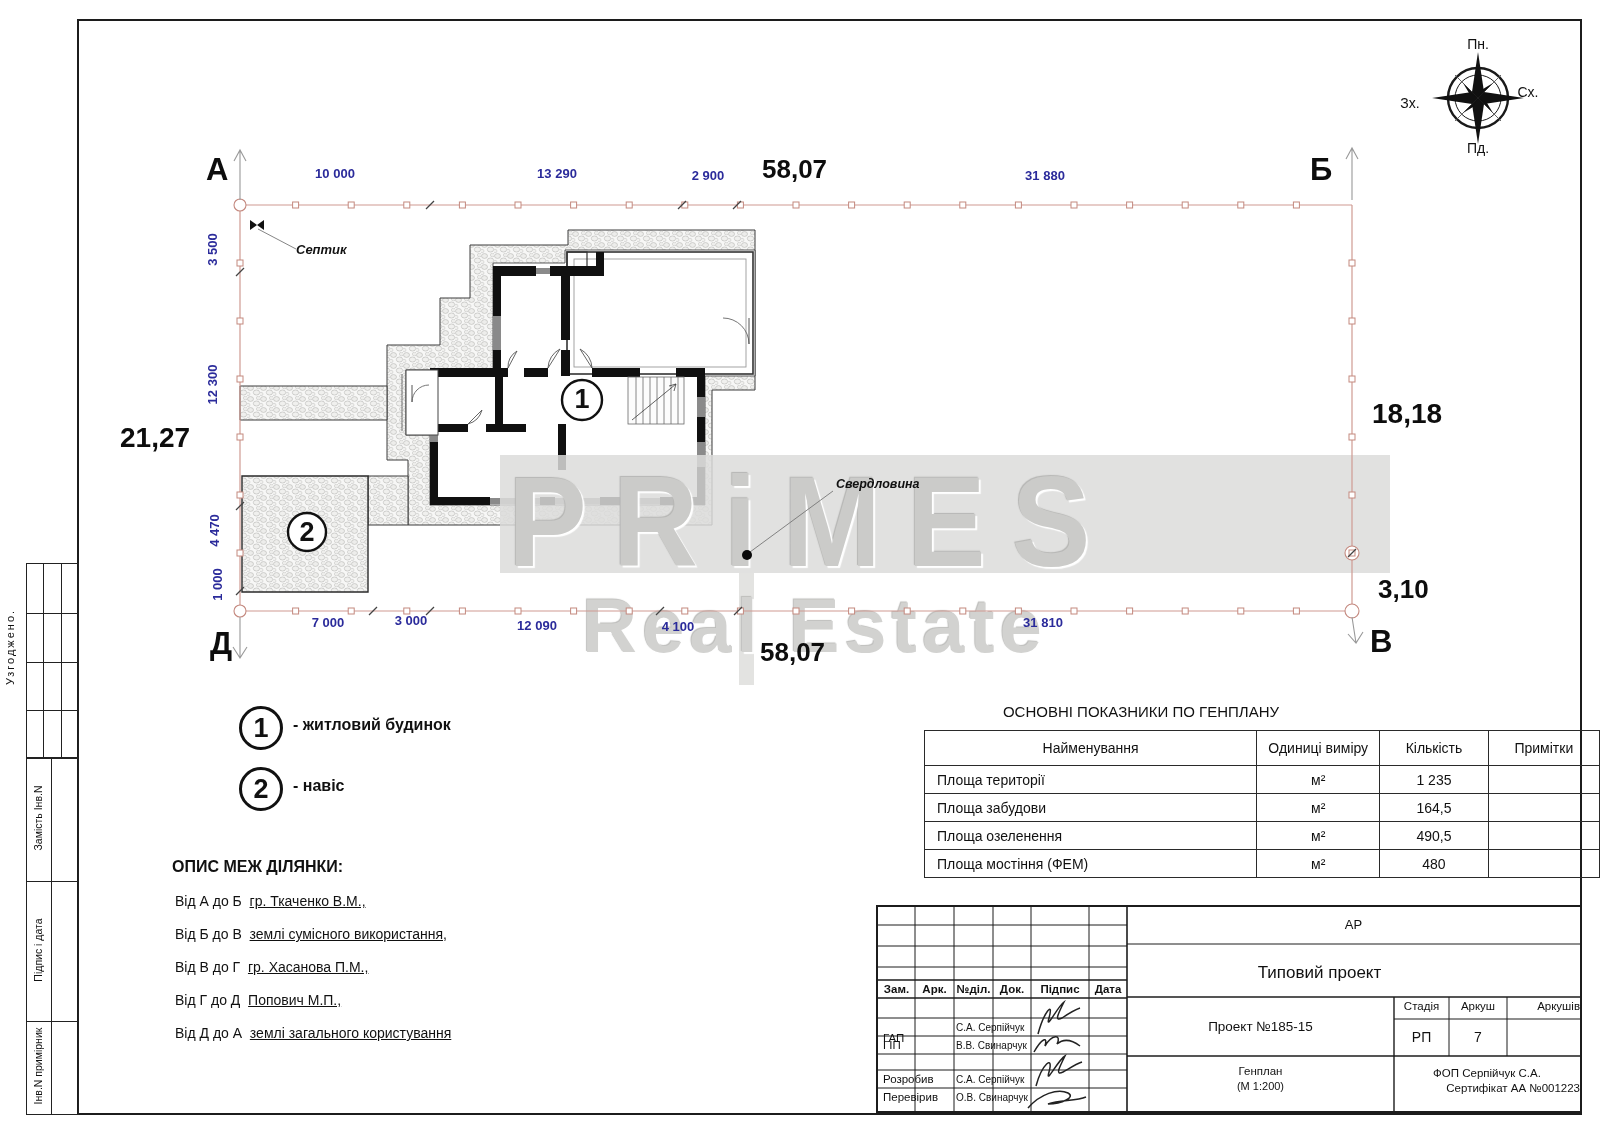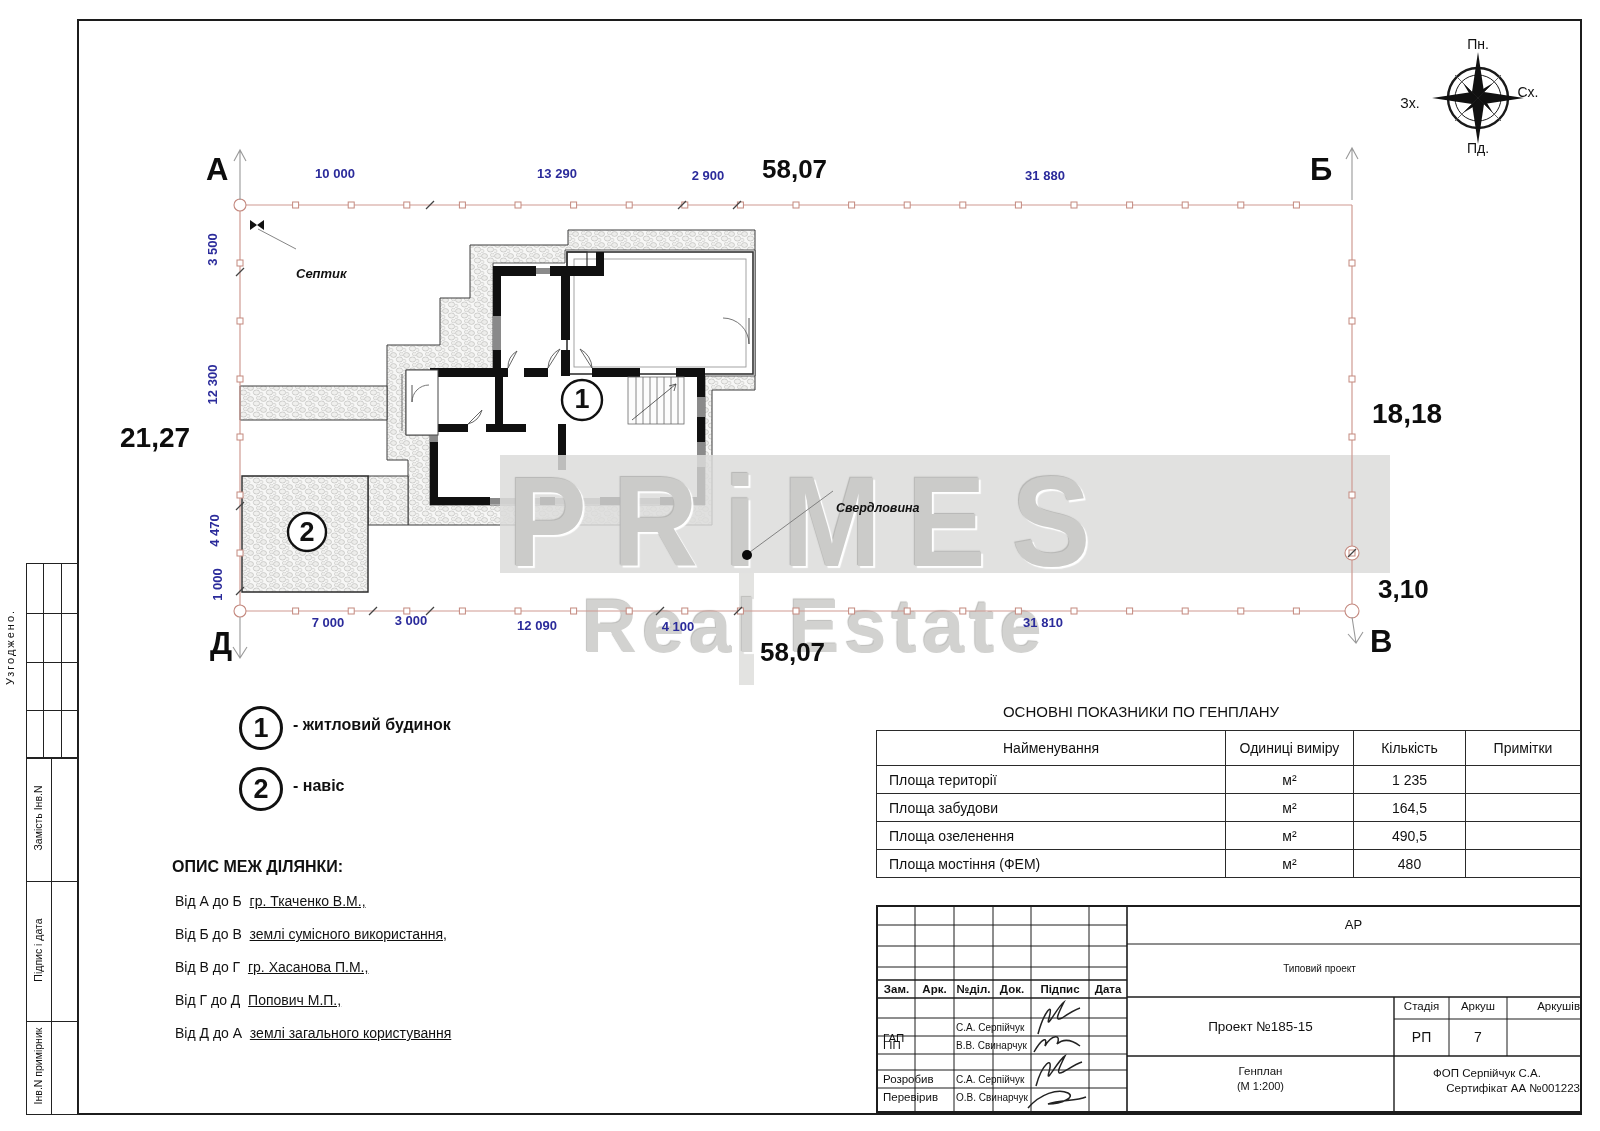--- a/index.html
+++ b/index.html
@@ -4,26 +4,26 @@
 <style>
   html,body{margin:0;padding:0;background:#fff;}
   body{width:1600px;height:1131px;position:relative;font-family:"Liberation Sans",sans-serif;color:#111;overflow:hidden;}
   .abs{position:absolute;}
   .ctr{text-align:center;}
   .frame{border:2px solid #1c1c1c;}
   .dim{color:#2b2b9b;font-size:13px;font-weight:bold;white-space:nowrap;text-align:center;}
   .vdim{transform:rotate(-90deg);transform-origin:center;}
   .bigdim{font-size:26px;font-weight:bold;color:#0d0d0d;white-space:nowrap;}
   .corner{font-size:31px;font-weight:bold;color:#0d0d0d;}
-  .ital{font-style:italic;margin-top:24px;}
+  .ital{font-style:italic;}
   .legend-circle{width:38px;height:38px;border:3px solid #111;border-radius:50%;display:flex;align-items:center;justify-content:center;font-size:27px;font-weight:bold;}
   .plan-num{font-size:27px;font-weight:bold;text-align:center;}
   .boundline{font-size:14px;white-space:nowrap;}
   .boundline .val{text-decoration:underline;}
-  table.ind{border-collapse:collapse;table-layout:fixed;}
+  table.ind{border-collapse:collapse;table-layout:fixed;margin-left:48px;}
   table.ind td,table.ind th{border:1px solid #2a2a2a;font-weight:normal;font-size:14px;padding:0;vertical-align:middle;}
   table.ind th{font-size:14px;}
   .stamp-text{position:absolute;font-size:11.5px;white-space:nowrap;}
   .rot{transform:rotate(-90deg);transform-origin:center;font-size:10.5px;text-align:center;white-space:nowrap;}
   .wm1{font-weight:bold;color:#cbcbc9;letter-spacing:26px;font-size:118px;transform:scale(1,1.08);transform-origin:top left;text-shadow:2px 2px 1px #ffffff,-1px -1px 1px #b5b5b3;}
   .wm2{font-weight:bold;color:#d2d2d0;letter-spacing:5px;font-size:76px;text-shadow:2px 2px 1px #ffffff,-1px -1px 1px #bdbdbb;}
 </style>
 </head>
 <body>
 
@@ -399,21 +399,21 @@
   <div class="stamp-text" style="left:5px;top:114px;margin-top:11px;">ГАП</div>
   <div class="stamp-text" style="left:78px;top:115px;font-size:10px;">С.А. Серпійчук</div>
   <div class="stamp-text" style="left:5px;top:132px;">ГІП</div>
   <div class="stamp-text" style="left:78px;top:133px;font-size:10px;">В.В. Свинарчук</div>
   <div class="stamp-text" style="left:5px;top:166px;">Розробив</div>
   <div class="stamp-text" style="left:78px;top:167px;font-size:10px;">С.А. Серпійчук</div>
   <div class="stamp-text" style="left:5px;top:184px;">Перевірив</div>
   <div class="stamp-text" style="left:78px;top:185px;font-size:10px;">О.В. Свинарчук</div>
 
   <div class="stamp-text ctr" style="left:249px;top:10px;width:453px;font-size:13px;">АР</div>
-  <div class="stamp-text ctr" style="left:249px;top:56px;width:385px;font-size:10px;">Типовий проект</div>
+  <div class="stamp-text ctr" style="left:249px;top:56px;width:385px;font-size:17px;">Типовий проект</div>
   <div class="stamp-text ctr" style="left:249px;top:112px;width:267px;font-size:13.5px;">Проект №185-15</div>
   <div class="stamp-text ctr" style="left:516px;top:93px;width:55px;">Стадія</div>
   <div class="stamp-text ctr" style="left:571px;top:93px;width:58px;">Аркуш</div>
   <div class="stamp-text ctr" style="left:629px;top:93px;width:73px;text-align:right;">Аркушів</div>
   <div class="stamp-text ctr" style="left:516px;top:122px;width:55px;font-size:14px;">РП</div>
   <div class="stamp-text ctr" style="left:571px;top:122px;width:58px;font-size:14px;">7</div>
   <div class="stamp-text ctr" style="left:629px;top:122px;width:73px;font-size:14px;"></div>
   <div class="stamp-text ctr" style="left:249px;top:158px;width:267px;">Генплан</div>
   <div class="stamp-text ctr" style="left:249px;top:173px;width:267px;font-size:11px;">(М 1:200)</div>
   <div class="stamp-text ctr" style="left:516px;top:160px;width:186px;">ФОП Серпійчук С.А.</div>

